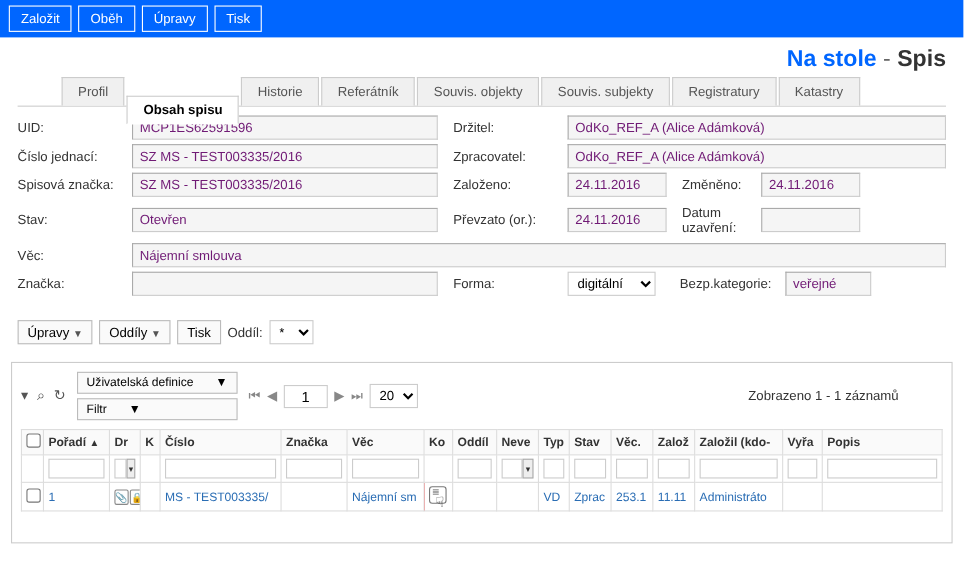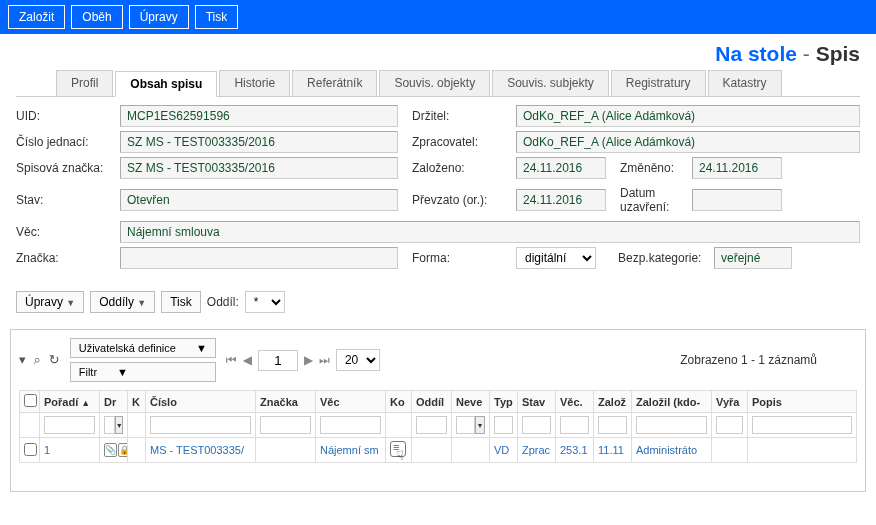--- a/index.html
+++ b/index.html
@@ -10,27 +10,27 @@
   .top-bar button { background: transparent; border: 1px solid #fff; color: #fff; padding: 4px 10px; font-size: 12px; cursor: pointer; }
 
   
   .breadcrumb { text-align: right; padding: 8px 16px 4px; font-size: 21px; color: #0066ff; font-weight: bold; }
   .breadcrumb .sep { color: #666; font-weight: normal; }
   .breadcrumb .cur { color: #333; font-weight: bold; }
 
   
   .tabs { display: flex; border-bottom: 1px solid #ccc; margin: 0 16px; padding-left: 40px; }
   .tabs .tab { padding: 5px 14px; border: 1px solid #ccc; border-bottom: none; background: #f0f0f0; color: #555; cursor: pointer; margin-right: 2px; font-size: 12px; }
-  .tabs .tab.active { background: #fff; font-weight: bold; color: #000; border-bottom: 1px solid #fff; position: relative; top: 1px; }
+  .tabs .tab.active { background: #fff; font-weight: bold; color: #000; border-bottom: 1px solid #fff; position: relative; top: 17px; }
 
   
   .form { padding: 8px 16px; }
   .form-row { display: flex; align-items: center; margin-bottom: 4px; gap: 4px; }
   .form-label { width: 100px; color: #333; padding: 3px 0; }
-  .form-input { background: #f5f5f5; border: 1px solid #ccc; border-top-color:#aaa; border-left-color:#aaa; padding: 3px 6px; height: 22px; flex: 1; font-size: 12px; color: #14532d; }
+  .form-input { background: #f5f5f5; border: 1px solid #ccc; border-top-color:#aaa; border-left-color:#aaa; padding: 3px 6px; height: 22px; flex: 1; font-size: 12px; color: #701a75; }
   .form-input.short { flex: 0 0 90px; }
   .form-select { background: #fff; border: 1px solid #ccc; padding: 2px 4px; height: 22px; font-size: 12px; }
   .right-label { width: 110px; padding-left: 10px; }
 
   
   .toolbar { padding: 10px 16px; display: flex; gap: 6px; align-items: center; }
   .toolbar button { border: 1px solid #bbb; background: #fafafa; padding: 3px 8px; font-size: 12px; cursor: pointer; }
   .toolbar .chev { font-size: 9px; color: #555; }
 
   

